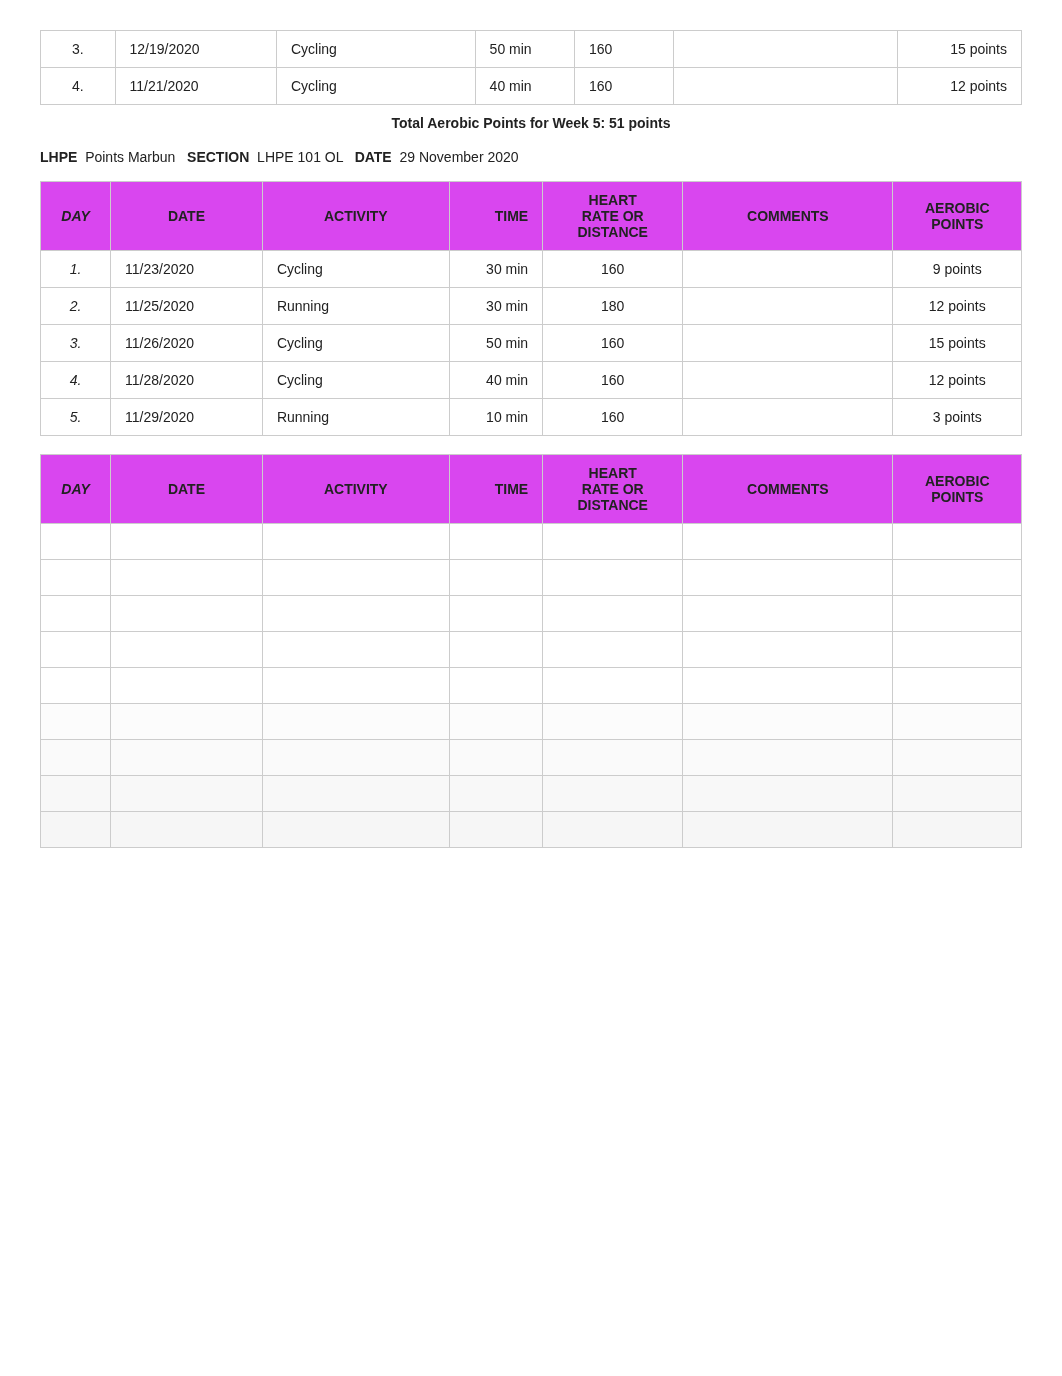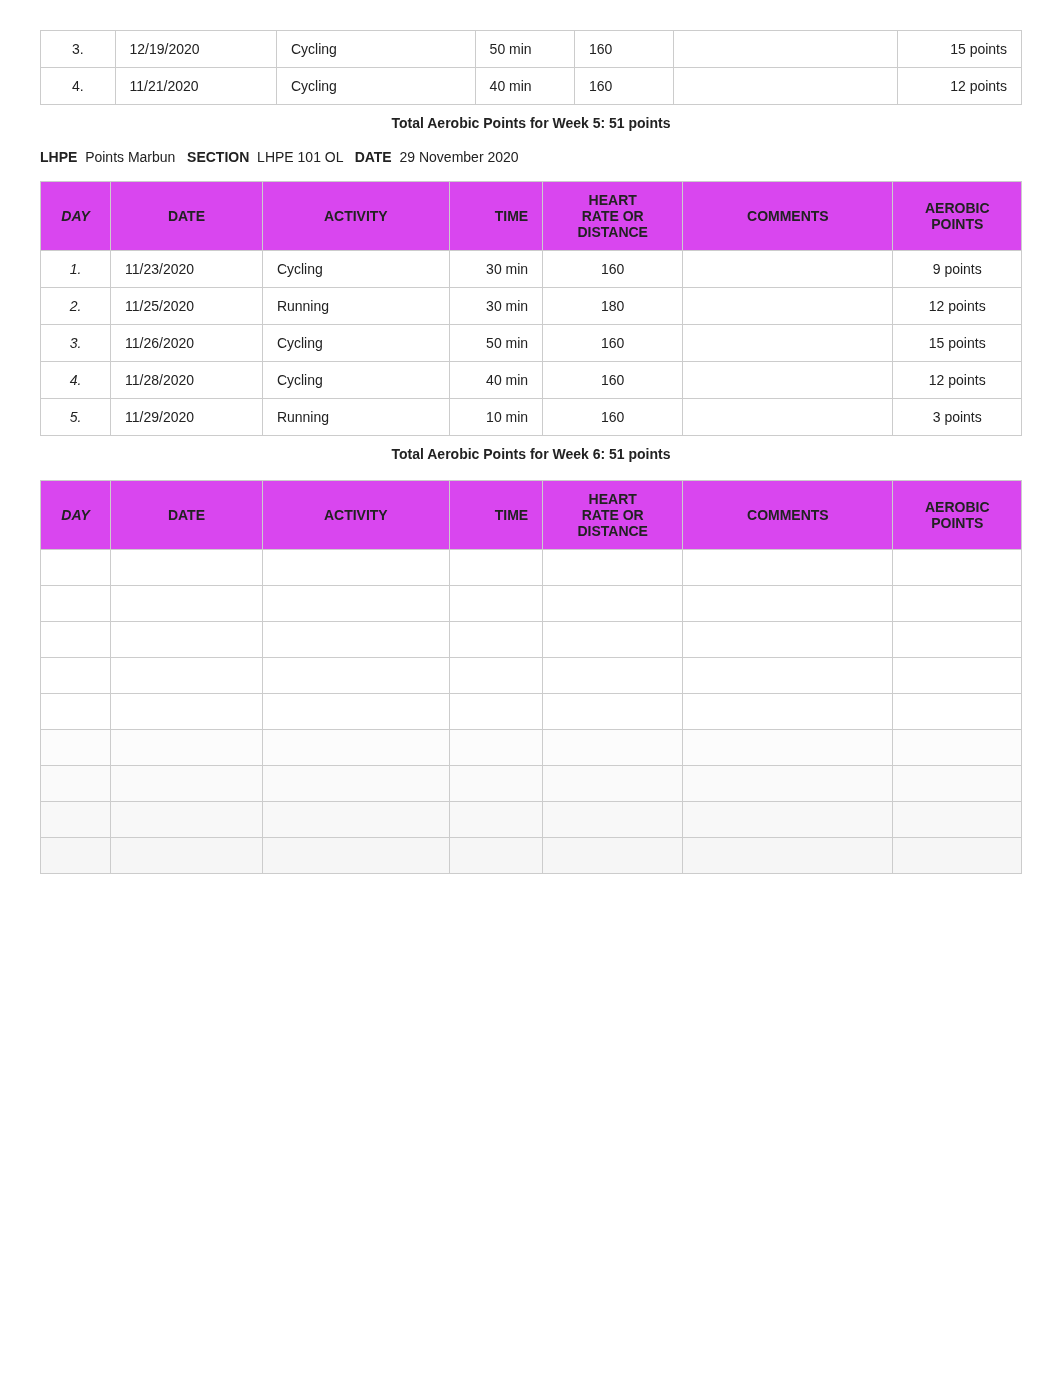--- a/index.html
+++ b/index.html
@@ -212,21 +212,20 @@
         <td class="col-date">11/29/2020</td>
         <td class="col-activity">Running</td>
         <td class="col-time">10 min</td>
         <td class="col-hr">160</td>
         <td class="col-comments"></td>
         <td class="col-points">3 points</td>
       </tr>
     </tbody>
   </table>
 
-  <div class="total-line">Total Aerobic Points for Week 6: 51 points</div>
 </div>
 
 <div class="section-block">
   <table class="main-table faded-table">
     <thead>
       <tr>
         <th class="col-day">DAY</th>
         <th class="col-date">DATE</th>
         <th class="col-activity">ACTIVITY</th>
         <th class="col-time">TIME</th>

